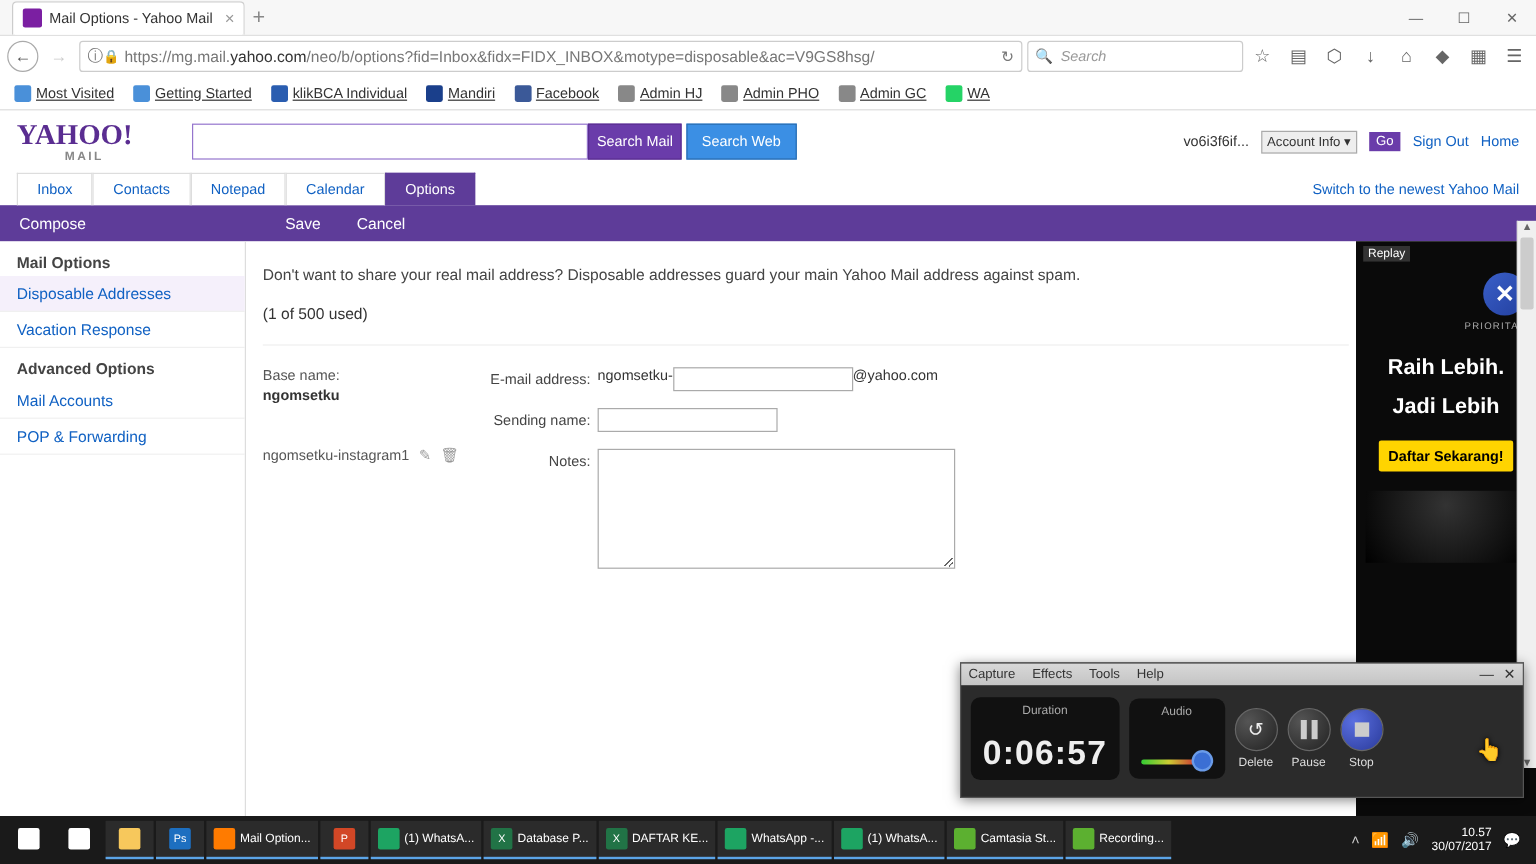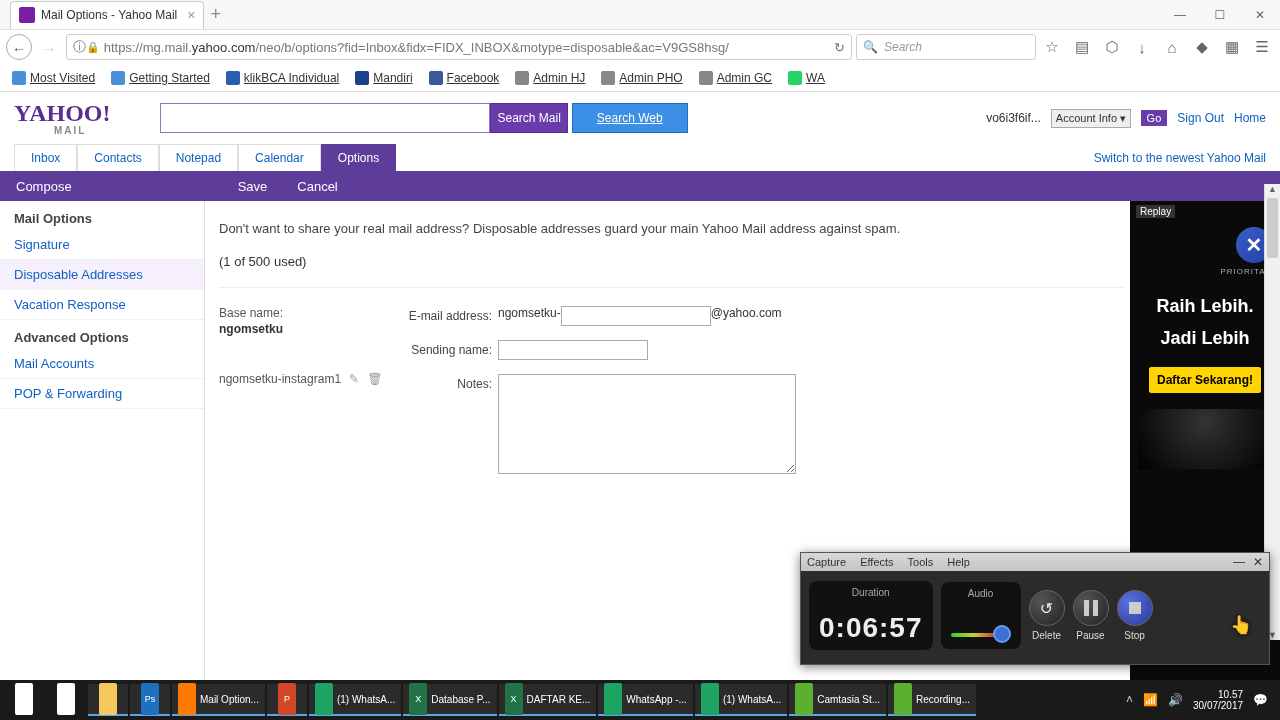--- a/index.html
+++ b/index.html
@@ -26,21 +26,21 @@
 .bm { display: flex; align-items: center; gap: 4px; padding: 2px 6px; cursor: pointer; color: #333; text-decoration: underline; }
 .bm .bm-icon { width: 14px; height: 14px; border-radius: 2px; }
 .content { position: relative; height: calc(720px - 30px - 34px - 28px - 40px); overflow: hidden; }
 .yahoo-header { display: flex; align-items: center; padding: 8px 14px; }
 .yahoo-logo { font-family: Georgia, serif; font-weight: bold; color: #5a2d91; font-size: 24px; position: relative; }
 .yahoo-logo .excl { color: #5a2d91; }
 .yahoo-logo .mail-sub { display: block; font-size: 10px; letter-spacing: 2px; color: #888; font-family: Arial; margin-top: -2px; margin-left: 40px; }
 .search-mail { margin-left: 50px; display: flex; }
 .search-mail input { width: 330px; height: 30px; border: 1px solid #9575cd; padding: 0 6px; }
 .btn-search-mail { height: 30px; padding: 0 6px; background: #6a3caa; color: #fff; border: 1px solid #5a2d91; cursor: pointer; font-size: 12px; }
-.btn-search-web { height: 30px; padding: 0 24px; background: #3b8fe4; color: #fff; border: 1px solid #2a6db1; margin-left: 4px; cursor: pointer; font-size: 12px; text-decoration: underline; }
+.btn-search-web { height: 30px; padding: 0 12px; background: #3b8fe4; color: #fff; border: 1px solid #2a6db1; margin-left: 4px; cursor: pointer; font-size: 12px; }
 .header-right { margin-left: auto; display: flex; align-items: center; gap: 10px; font-size: 12px; }
 .acct-select { border: 1px solid #aaa; background: #eee; padding: 2px 4px; font-size: 11px; }
 .go-btn { background: #6a3caa; color: #fff; border: none; padding: 2px 6px; font-size: 11px; }
 .header-link { color: #1061c3; cursor: pointer; }
 .main-tabs-row { display: flex; align-items: center; padding: 0 14px; }
 .main-tabs { display: flex; }
 .main-tab { padding: 6px 16px; border: 1px solid #ddd; border-bottom: none; background: #fff; color: #1061c3; cursor: pointer; font-size: 12px; }
 .main-tab.active { background: #5e3c99; color: #fff; border-color: #5e3c99; }
 .switch-link { margin-left: auto; color: #1061c3; font-size: 12px; cursor: pointer; }
 .purple-bar { background: #5e3c99; color: #fff; display: flex; align-items: center; height: 30px; font-size: 13px; }
@@ -75,21 +75,21 @@
 .ad-panel .replay { position: absolute; top: 4px; left: 6px; background: #333; color: #fff; font-size: 10px; padding: 1px 4px; }
 .ad-logo { display:flex; flex-direction:column; align-items:flex-end; margin-top:18px; margin-bottom:20px; }
 .ad-x { width:36px; height:36px; border-radius:50%; background:linear-gradient(135deg,#3a5fc8,#2340a0); color:#fff; display:flex; align-items:center; justify-content:center; font-size:20px; font-weight:bold; }
 .ad-prio { font-size:8px; letter-spacing:1px; color:#aaa; margin-top:4px; }
 .ad-head { font-size: 18px; font-weight: bold; margin: 10px 0; line-height: 1.2; }
 .ad-btn { background: #ffd400; color: #000; padding: 6px 8px; border-radius: 2px; font-weight: bold; display: inline-block; margin-top: 8px; font-size: 12px; }
 .ad-img { margin-top: 16px; width: 100%; height: 60px; background: radial-gradient(circle at 50% 20%, #333, #000); }
 .taskbar { position: absolute; bottom: 0; left: 0; right: 0; height: 40px; background: #1a1a1a; display: flex; align-items: center; padding: 0 4px; }
 .task-item { height: 32px; min-width: 40px; display: flex; align-items: center; justify-content: center; margin-right: 2px; color: #fff; font-size: 10px; border-bottom: 2px solid transparent; padding: 0 6px; gap: 4px; }
 .task-item.app { border-bottom-color: #5ca5e8; background: rgba(255,255,255,0.08); }
-.task-item .ticon { width: 18px; height: 32px; border-radius: 2px; }
+.task-item .ticon { width: 18px; height: 18px; border-radius: 2px; }
 .task-tray { margin-left: auto; display: flex; align-items: center; gap: 10px; color: #fff; font-size: 10px; padding-right: 8px; text-align: right; }
 .tray-icon { font-size: 12px; color: #ccc; }
 
 .camtasia { position: absolute; right: 10px; top: 552px; width: 470px; background: #2b2b2b; color: #ccc; border: 1px solid #555; box-shadow: 0 2px 10px rgba(0,0,0,0.5); }
 .camtasia-title { display: flex; align-items: center; background: linear-gradient(#d8d8d8,#c4c4c4); color: #333; font-size: 11px; padding: 2px 6px; }
 .camtasia-title .menu { margin-right: 14px; cursor: pointer; }
 .camtasia-title .winbtns { margin-left: auto; display: flex; gap: 8px; font-size: 12px; cursor: pointer; }
 .camtasia-body { display: flex; padding: 10px 8px 14px; gap: 8px; align-items: center; }
 .cam-panel { background: #111; border-radius: 8px; padding: 6px 10px; text-align: center; }
 .cam-label { font-size: 10px; color: #aaa; margin-bottom: 14px; }
@@ -229,21 +229,20 @@
     <span class="compose">Compose</span>
     <div class="save-cancel">
       <span>Save</span>
       <span>Cancel</span>
     </div>
   </div>
 
   <div class="body-wrap">
     <div class="sidebar">
       <div class="side-sec">Mail Options</div>
-      <div class="side-item">Signature</div>
       <div class="side-item sel">Disposable Addresses</div>
       <div class="side-item">Vacation Response</div>
       <div class="side-sec">Advanced Options</div>
       <div class="side-item">Mail Accounts</div>
       <div class="side-item">POP &amp; Forwarding</div>
     </div>
 
     <div class="main-area">
       <div class="options-area">
         <div class="intro">Don't want to share your real mail address? Disposable addresses guard your main Yahoo Mail address against spam.</div>

